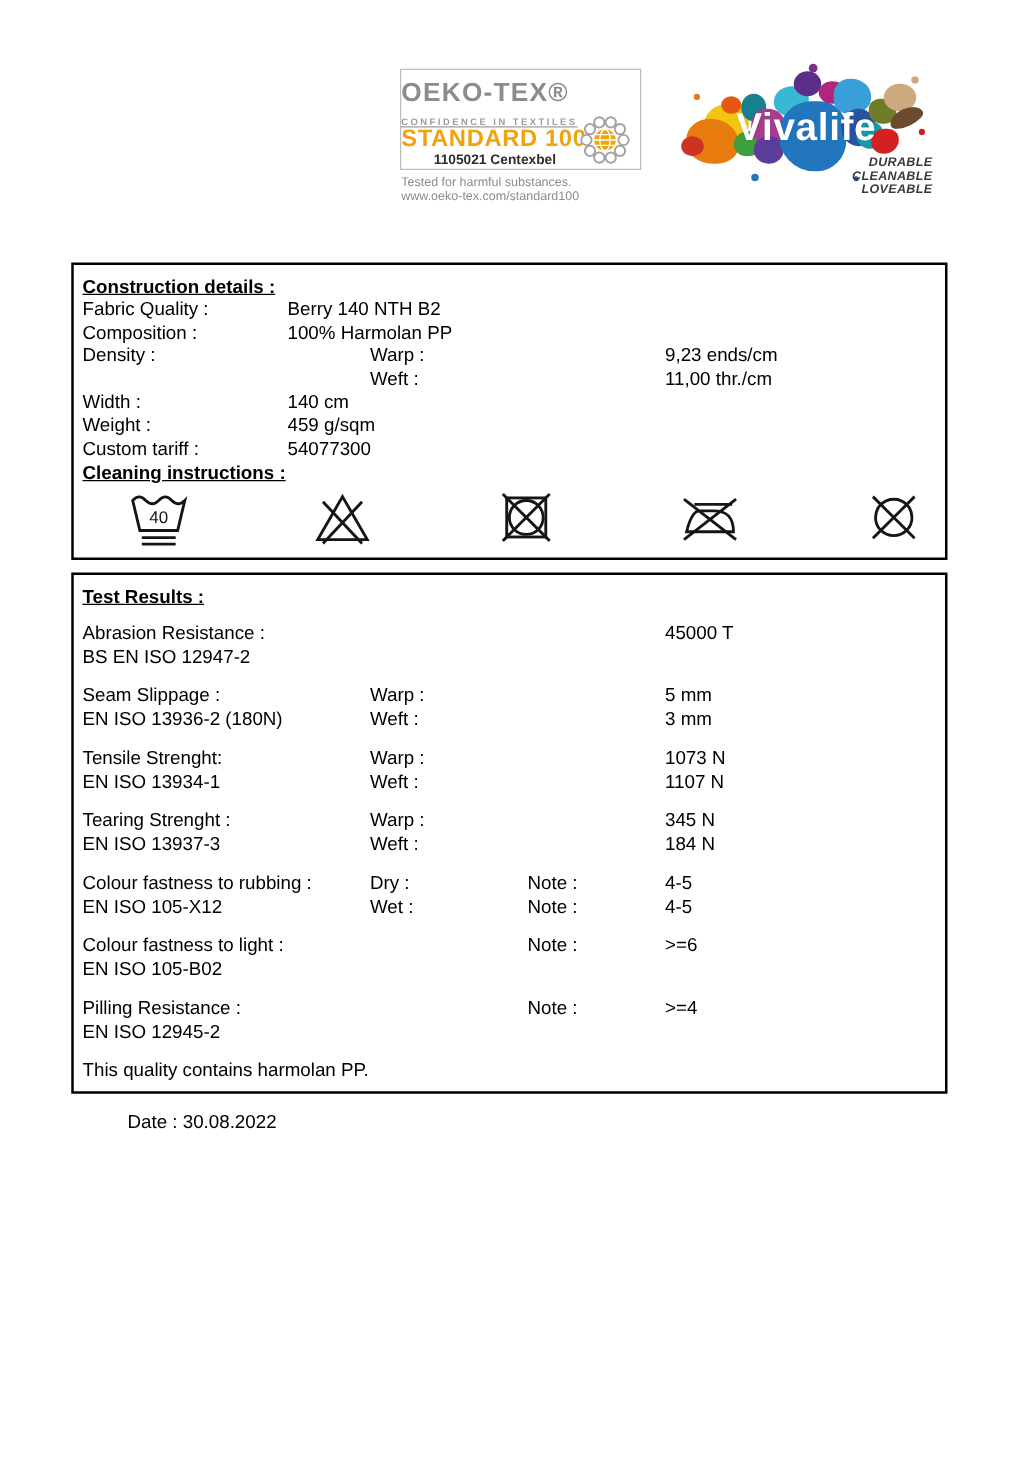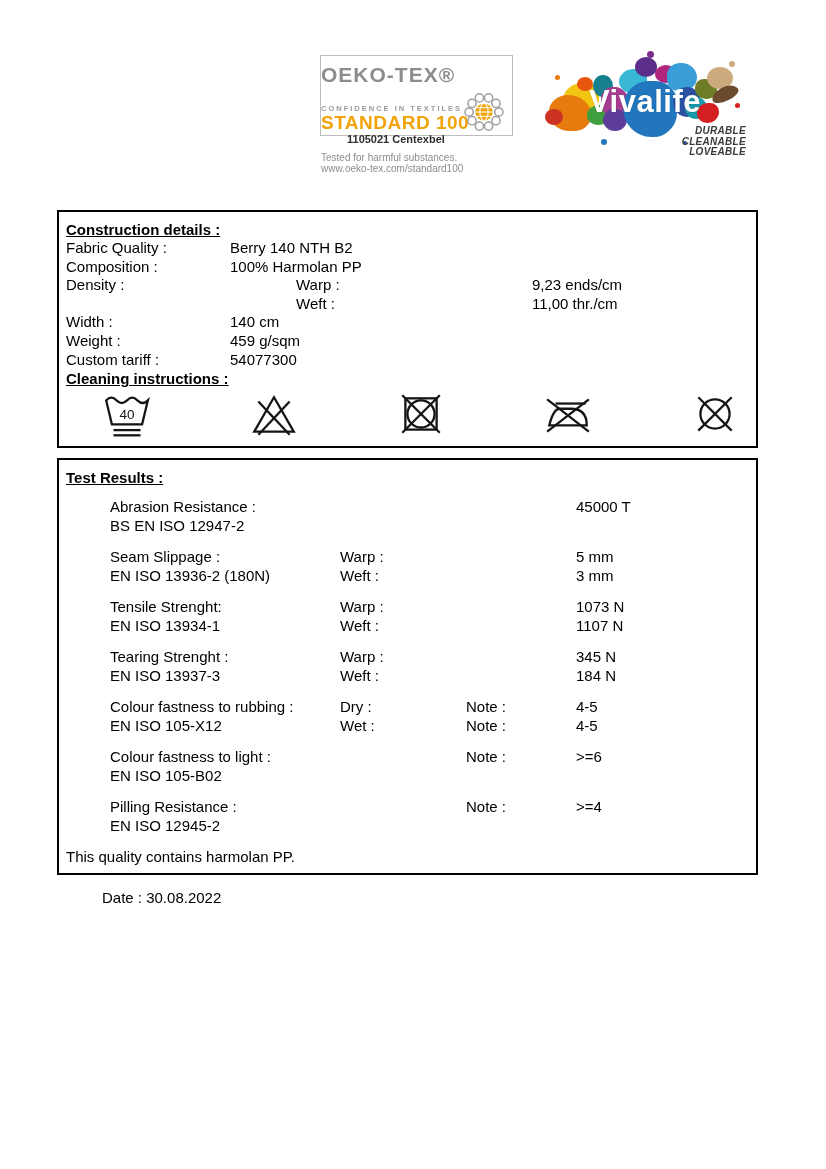--- a/index.html
+++ b/index.html
@@ -9,21 +9,21 @@
     font-family:"Liberation Sans", sans-serif; color:#000;
     overflow:hidden;
   }
 
   
   .oeko-box {
     position:absolute; left:320px; top:55px; width:193px; height:81px;
     border:1px solid #bdbdbd; background:#fff; text-align:left;
   }
   .ot-brand   { margin-top:8px; font-size:21px; font-weight:bold; letter-spacing:1px; color:#8c8c8c; line-height:22px; }
-  .ot-tagline { font-size:7.5px; font-weight:bold; letter-spacing:2px; color:#9c9c9c; margin-top:18px; }
+  .ot-tagline { font-size:7.5px; font-weight:bold; letter-spacing:2px; color:#9c9c9c; margin-top:7px;text-decoration:underline; }
   .ot-standard{ font-size:19px; font-weight:bold; color:#f0a30a; letter-spacing:.5px; padding-right:32px; line-height:20px; }
   .ot-cert    { font-size:11px; font-weight:bold; color:#2e2e2e; padding-left:26px; padding-right:14px; line-height:13px; }
   .ot-tested  { font-size:10px; color:#8c8c8c; margin-top:6px; line-height:11px; }
   .ot-url     { font-size:10px; color:#8c8c8c; line-height:12px; }
   .ot-flower  { position:absolute; right:5px; top:33px; }
 
   
   .vivalife { position:absolute; left:543px; top:55px; width:205px; height:105px; }
   .blob { position:absolute; border-radius:50%; }
   .viva-word {
@@ -41,21 +41,21 @@
   .construction { top:210px; height:238px; }
   .tests        { top:458px; height:417px; }
   .box-title { font-size:15px; font-weight:bold; text-decoration:underline; line-height:19px; }
 
   .crow { display:grid; grid-template-columns:164px 66px 126px 110px 1fr; line-height:18.6px; font-size:15px; }
   .c1 { grid-column:1; } .cv { grid-column:2 / -1; } .c3 { grid-column:3; } .c5 { grid-column:5; }
 
   .care-row { display:flex; justify-content:space-between; align-items:flex-start; padding:2px 9px 0 36px; }
   .care-row svg { display:block; }
 
-  .tblock { margin-top:12px;margin-left:44px; }
+  .tblock { margin-top:12px; }
   .tblock.first { margin-top:10px; }
   .trow { display:grid; grid-template-columns:230px 126px 110px 1fr; line-height:19px; font-size:15px; }
   .t1 { grid-column:1; } .t2 { grid-column:2; } .t3 { grid-column:3; } .t4 { grid-column:4; }
   .tfoot { margin-top:12px; font-size:15px; line-height:19px; }
 
   .date-line { position:absolute; left:60px; top:888px; font-size:15px; line-height:19px;margin-left:42px; }
 
   .sym { stroke:#151515; stroke-width:2.2; fill:none; }
 </style>
 </head>

